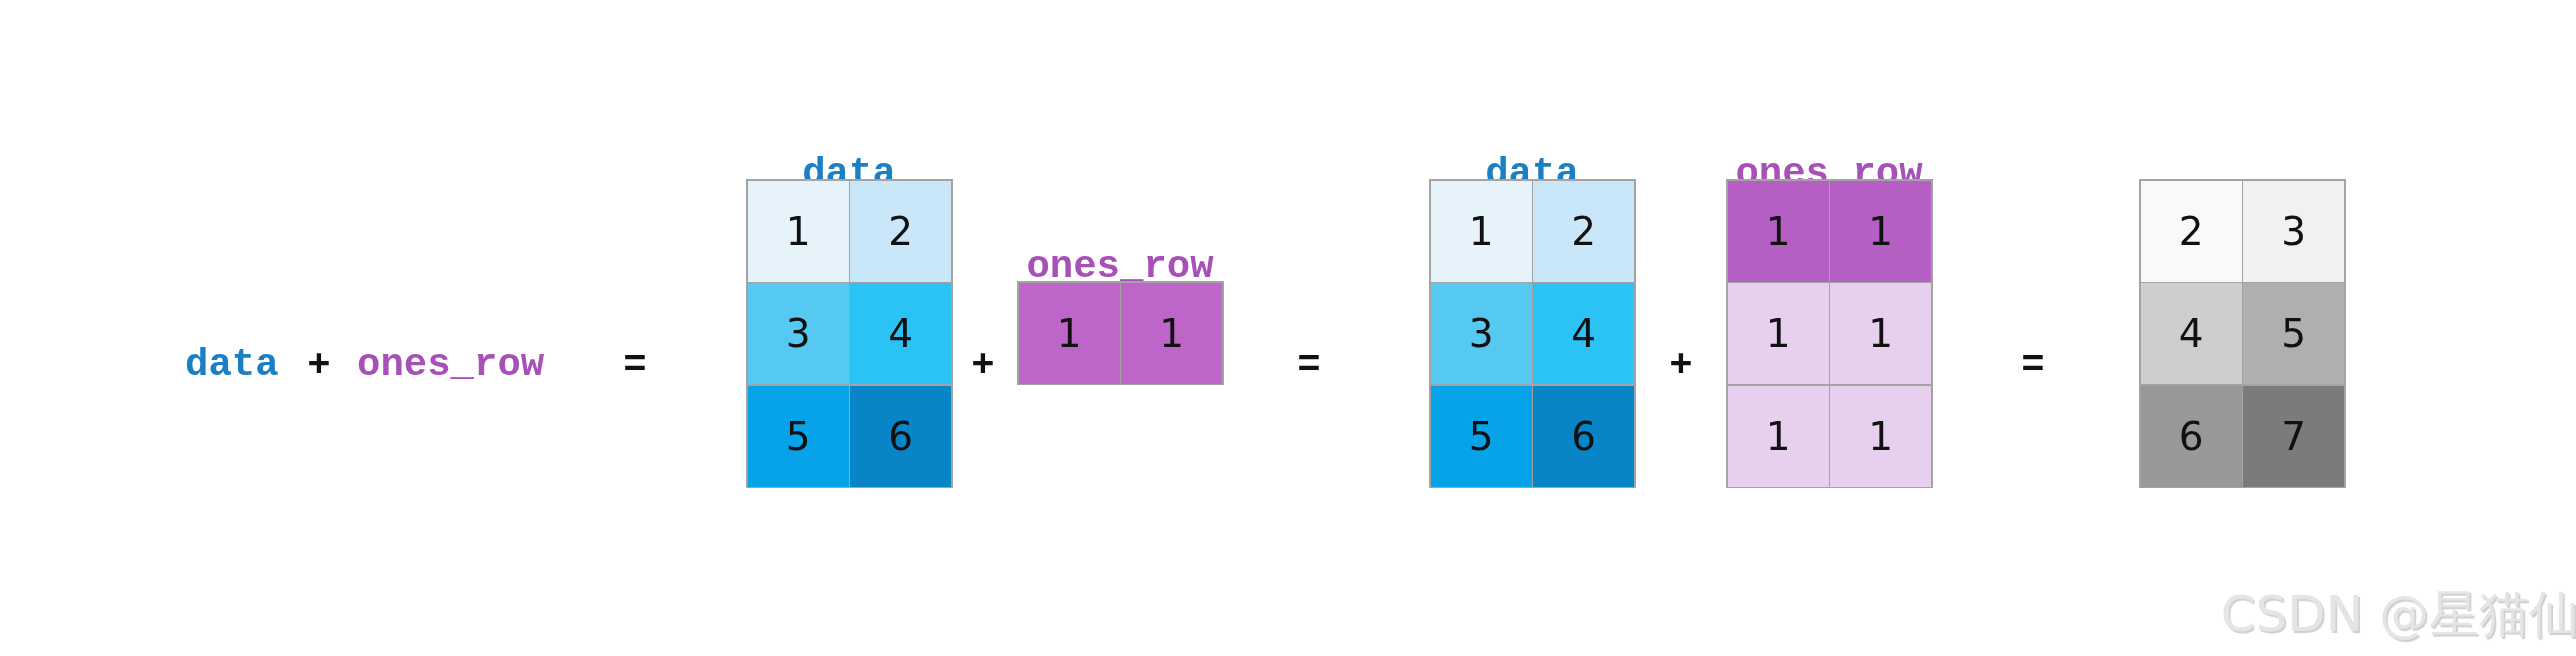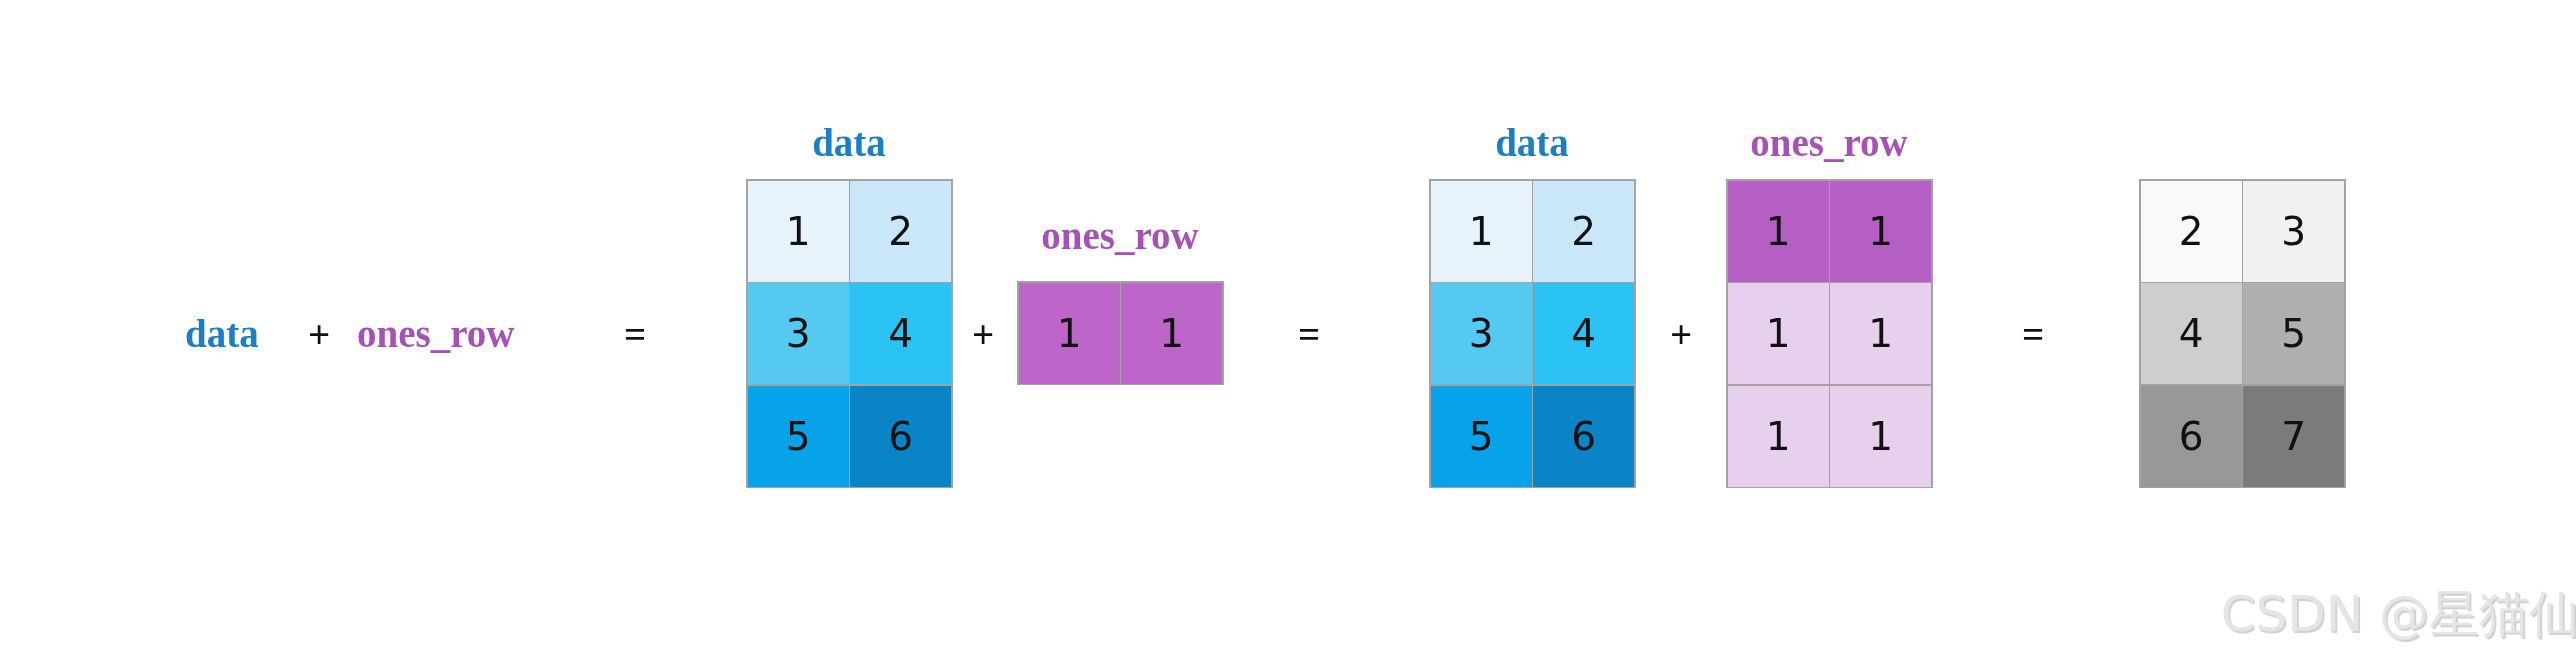--- a/index.html
+++ b/index.html
@@ -7,22 +7,23 @@
     width: 2576px; height: 657px;
     background: #ffffff;
     position: relative;
     overflow: hidden;
     font-family: "DejaVu Sans", sans-serif;
   }
   .canvas { position: absolute; inset: 0; }
 
   
   .mono {
-    font-family: Liberation Serif, serif;
+    font-family: Liberation Mono, monospace;
     font-weight: bold;
+    margin-top: 32px;
   }
   .expr {
     position: absolute;
     top: 314px;
     font-size: 39px;
     line-height: 39px;
     white-space: nowrap;
   }
   .op {
     position: absolute;

